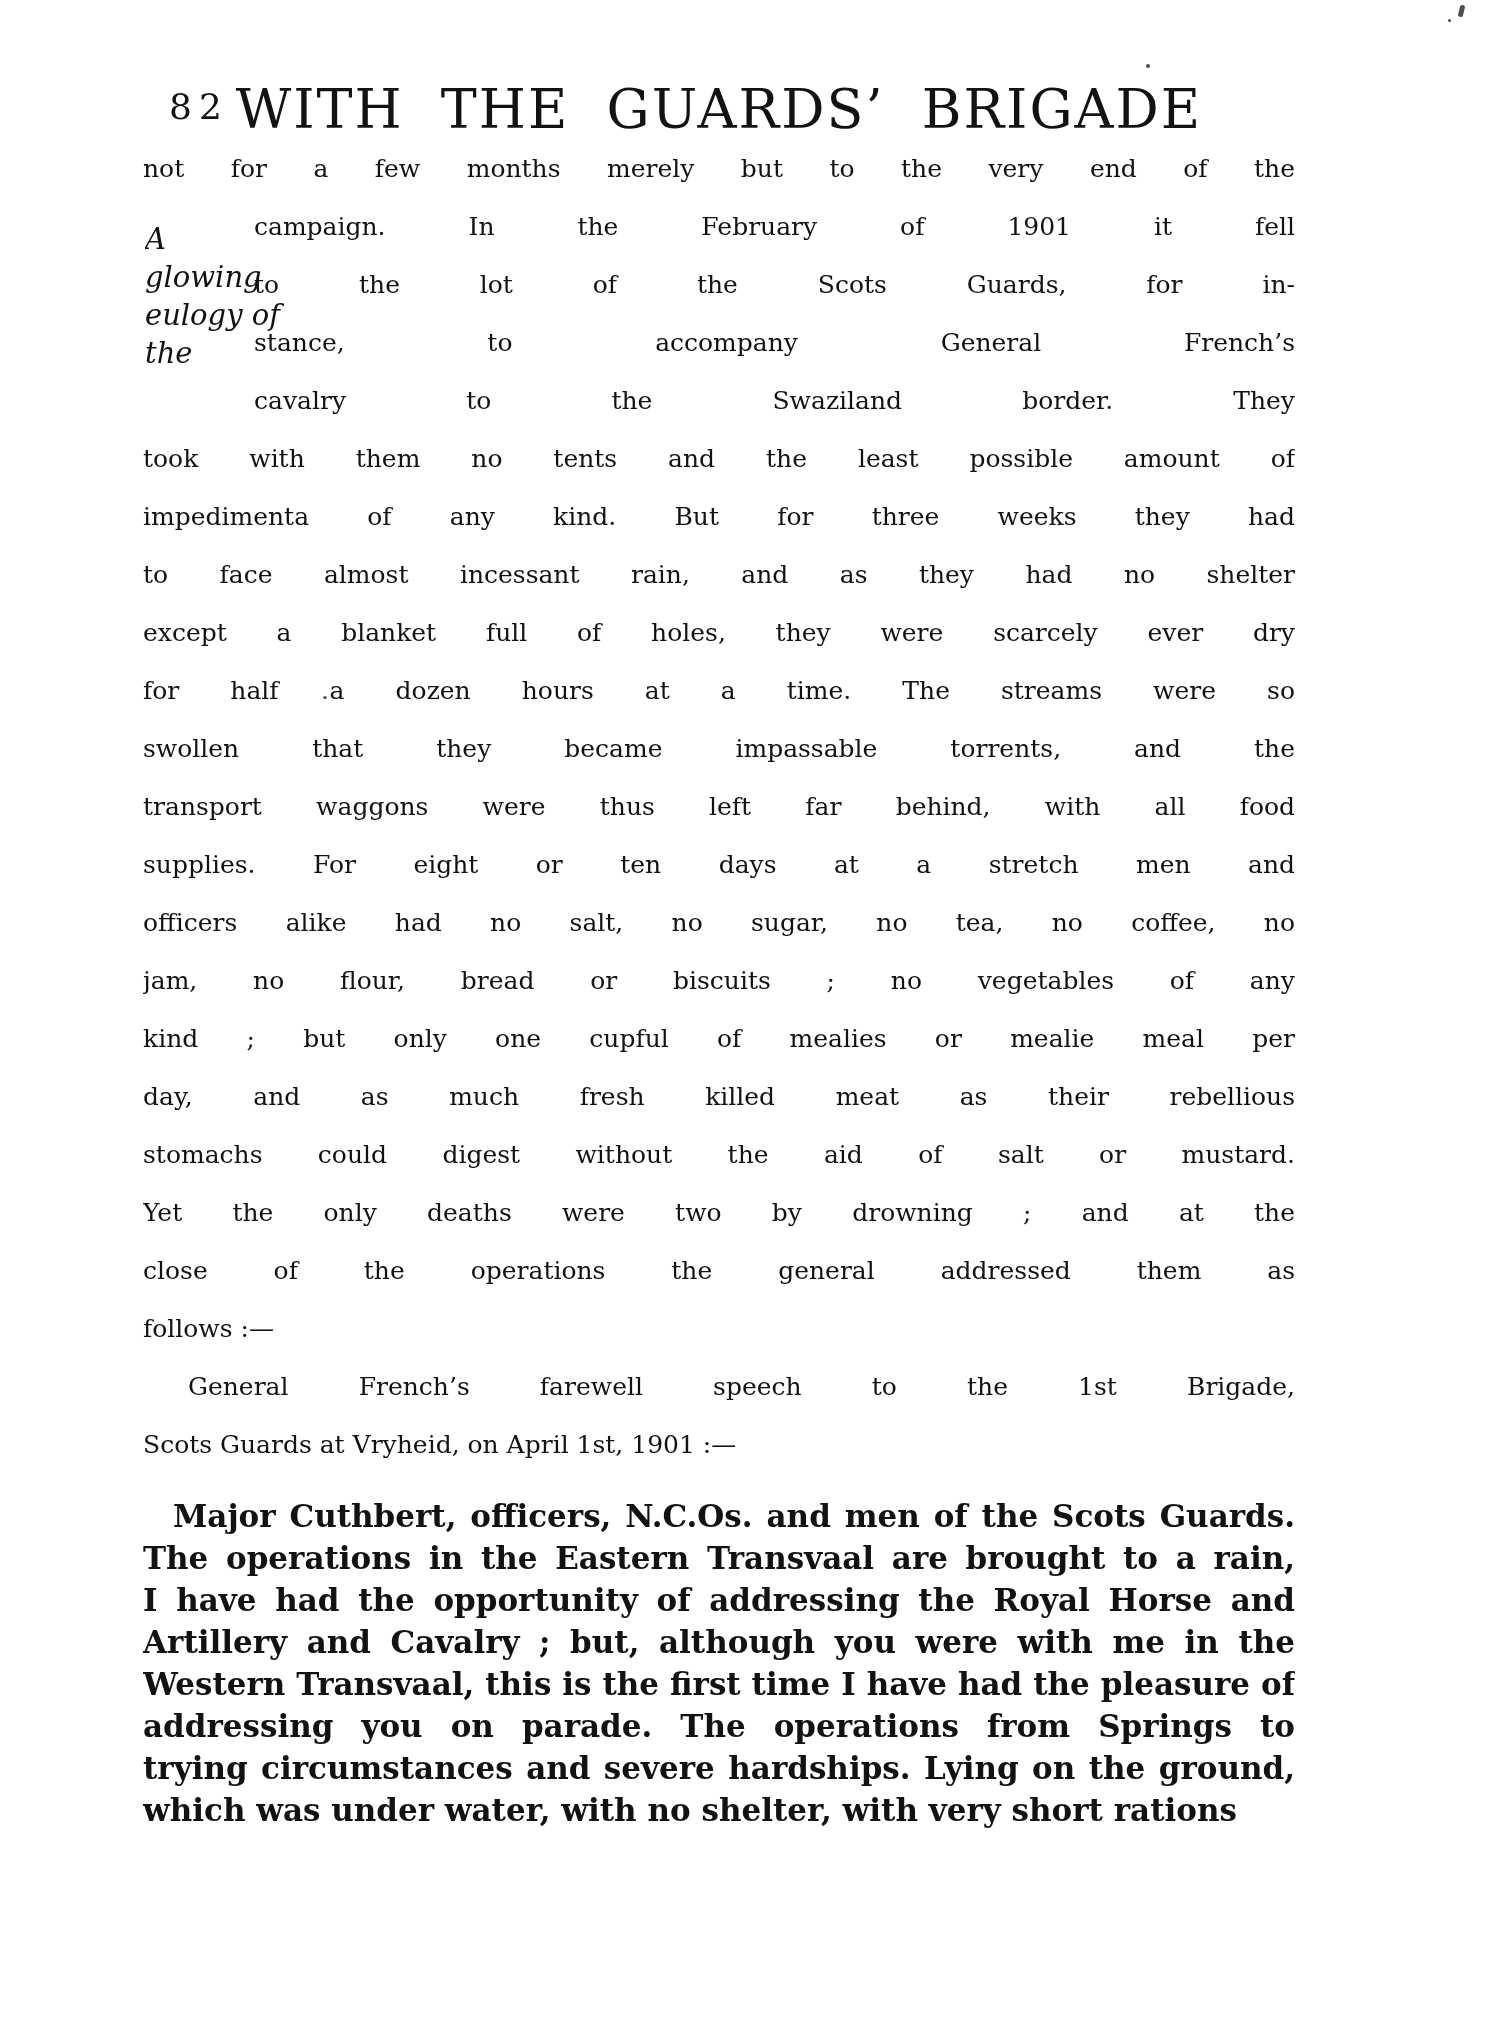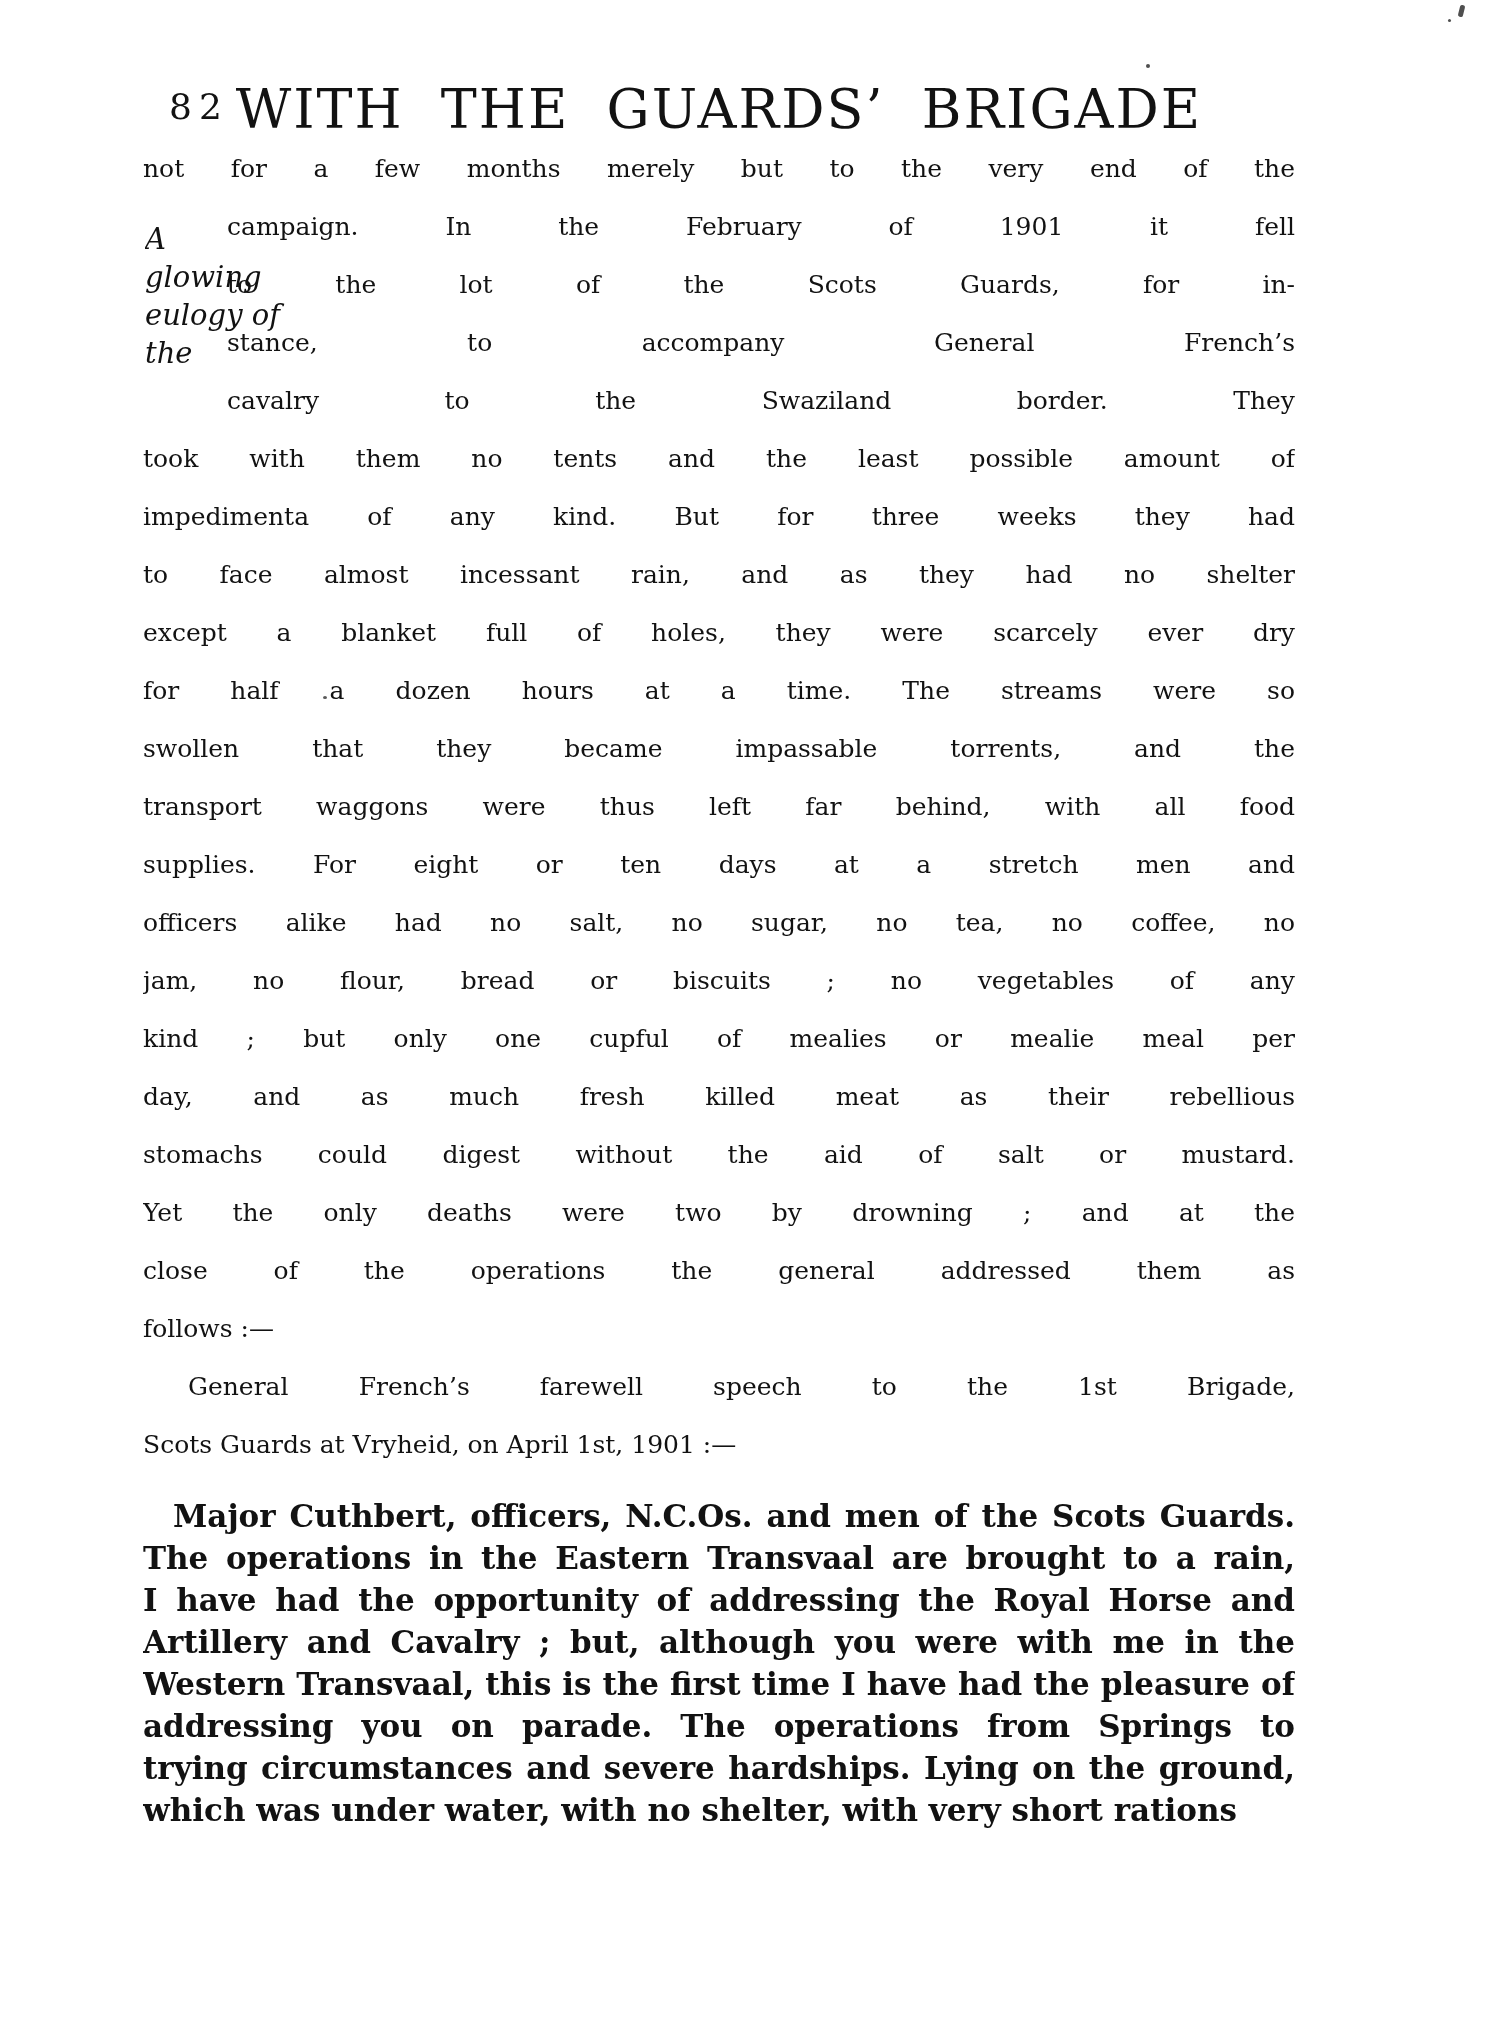--- a/index.html
+++ b/index.html
@@ -22,21 +22,21 @@
   .body { position:absolute; left:143px; top:140px; width:1152px; }
   .line { height:58px; line-height:58px; font-size:25px; overflow:hidden; }
   .just { text-align:justify; }
   .just::after { content:""; display:inline-block; width:100%; height:0; }
   .hang { position:relative; height:232px; }
   .note {
     position:absolute; left:2px; top:22px; width:158px;
     font-style:italic; font-size:29px; line-height:38px;
   }
   .note .nline { height:38px; overflow:hidden; }
-  .ind { margin-left:84px; }
+  .ind { margin-left:111px; }
   .indent-lg { text-indent:45px; }
   .indent-sm { text-indent:30px; }
   .small { margin-top:21px; }
   .small .line { height:42px; line-height:42px; font-size:31px;font-weight:bold; }
   .speck { position:absolute; background:#4f4f4f; }
   .speck.round { border-radius:50%; }
 </style>
 </head>
 <body>
 

